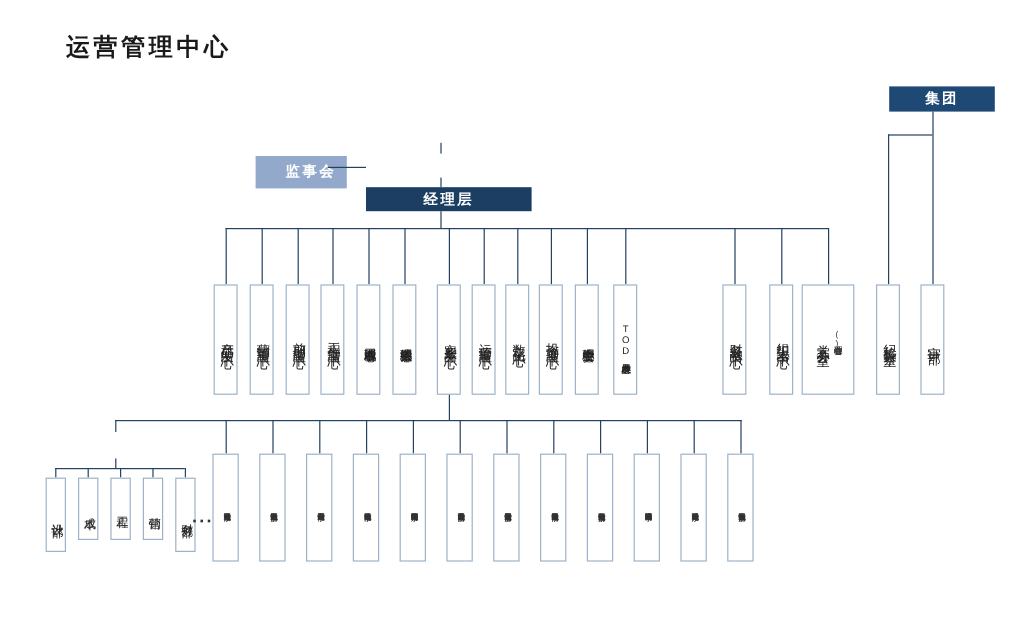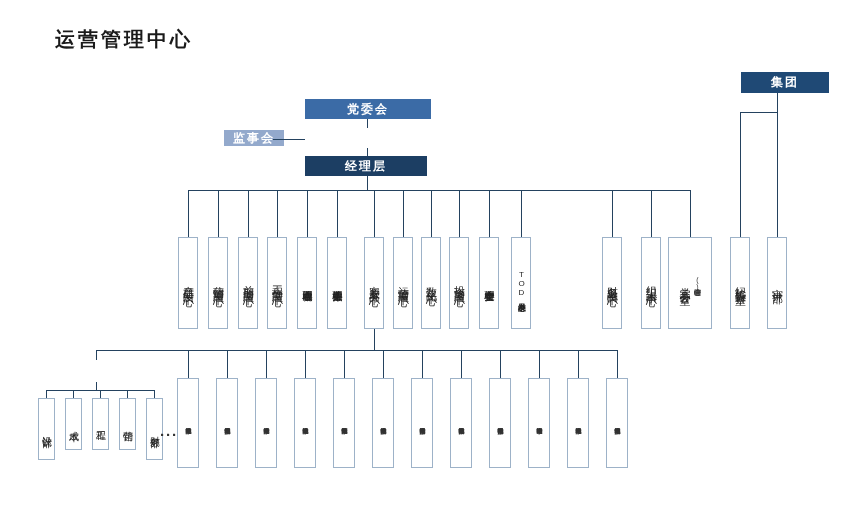--- a/index.html
+++ b/index.html
@@ -55,23 +55,22 @@
               font-weight:bold; color:#333; letter-spacing:1px; }
 </style>
 </head>
 <body>
 
 <div class="canvas">
 
   <div class="title">运营管理中心</div>
 
   <div class="hbox bg-group" style="left:741px; top:72px;  width:88px;  height:21px;">集团</div>
-  <div class="hbox bg-party" style="left:305px; top:99px;  width:126px; height:20px;">党委会</div>
-  <div class="hbox bg-superv" style="left:224px; top:130px; width:60px;  height:16px;">监事会</div>
-  <div class="hbox bg-mgmt" style="left:305px; top:156px; width:122px; height:20px;">经理层</div>
+  <div class="hbox bg-superv" style="left:213px; top:130px; width:60px;  height:27px;padding-left:16px;">监事会</div>
+  <div class="hbox bg-mgmt" style="left:305px; top:156px; width:138px; height:20px;">经理层</div>
 
   <div class="line" style="left:367px; top:119px; width:1px; height:9px;"></div>
   <div class="line" style="left:273px; top:139px; width:32px; height:1px;"></div>
   <div class="line" style="left:367px; top:148px; width:1px; height:8px;"></div>
   <div class="line" style="left:367px; top:176px; width:1px; height:14px;"></div>
   <div class="line" style="left:188px; top:190px; width:502px; height:1px;"></div>
 
   <div class="line" style="left:188px; top:190px; width:1px; height:47px;"></div>
   <div class="line" style="left:218px; top:190px; width:1px; height:47px;"></div>
   <div class="line" style="left:248px; top:190px; width:1px; height:47px;"></div>

